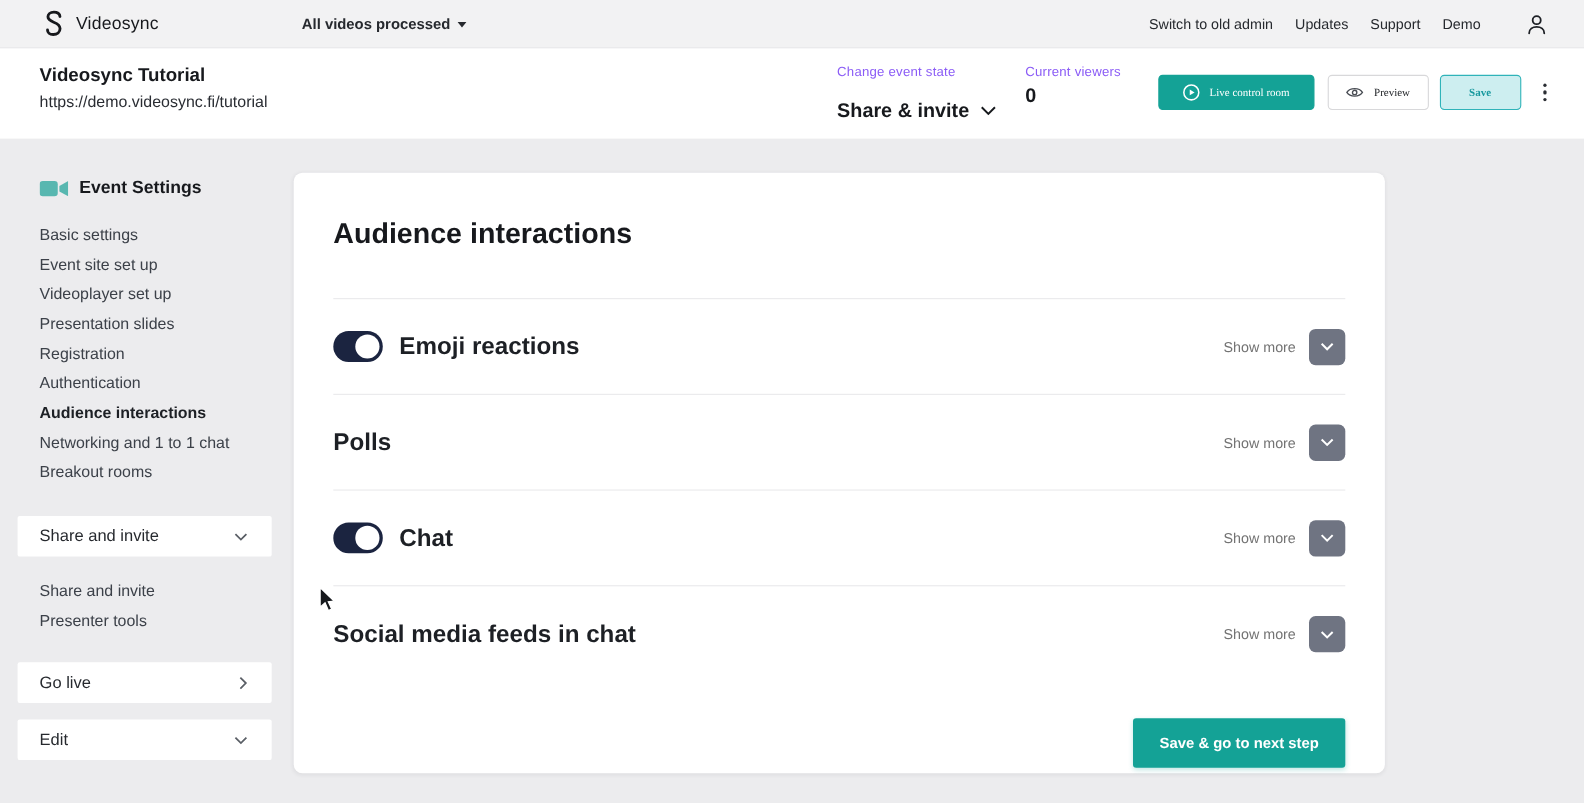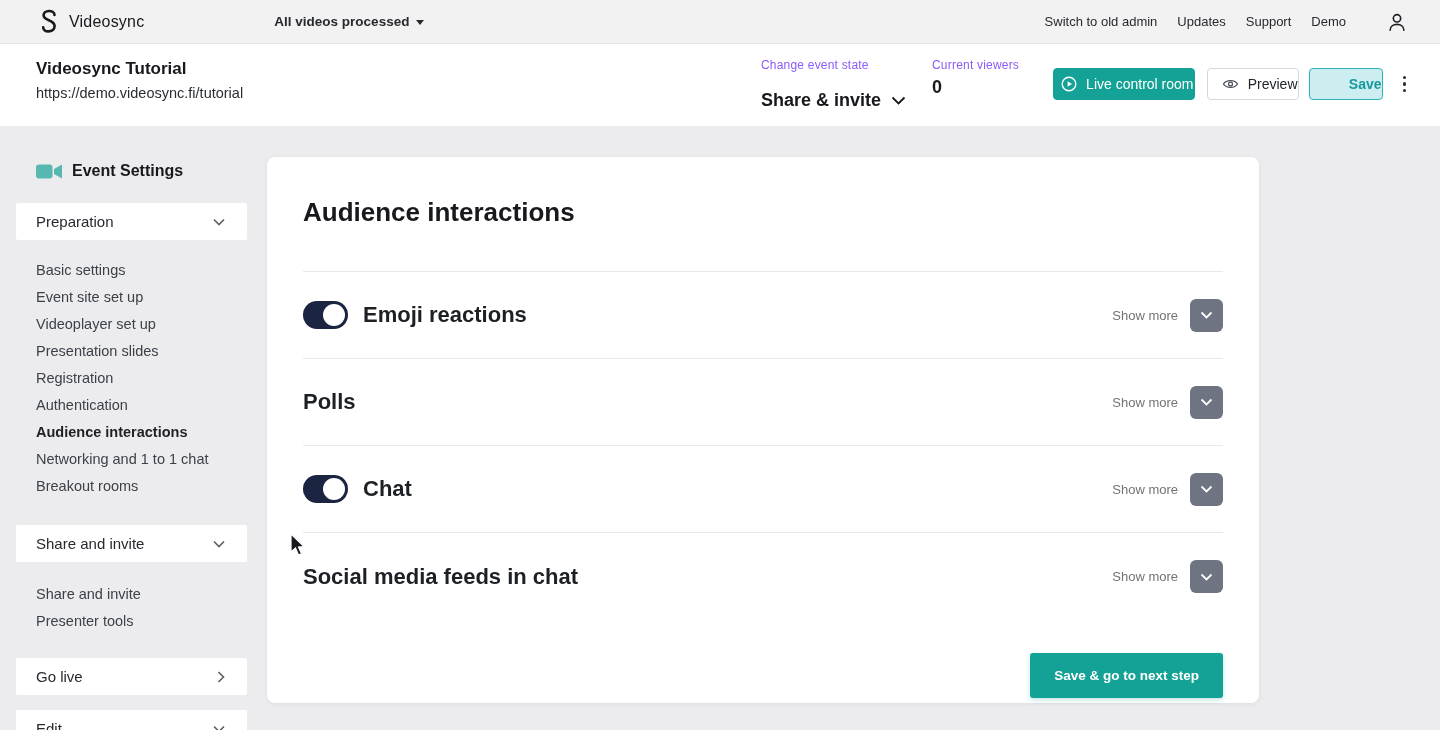--- a/index.html
+++ b/index.html
@@ -25,23 +25,23 @@
   .title-block { position:absolute; left:36px; top:15px; }
   .event-title { font-size:17px; font-weight:700; color:#17191d; }
   .event-url { font-size:14.5px; color:#2a2d33; margin-top:6px; }
   .state-block { position:absolute; left:761px; top:14px; }
   .mini-label { font-size:12px; color:#8b5cf6; letter-spacing:.2px; }
   .state-value { margin-top:18px; display:flex; align-items:center; gap:10px; cursor:pointer; }
   .state-value span { font-size:18px; font-weight:700; color:#17191d; }
   .viewers-block { position:absolute; left:932px; top:14px; }
   .viewers-count { font-size:18px; font-weight:700; margin-top:5px; color:#17191d; }
   .header-actions { position:absolute; right:28px; top:24px; display:flex; align-items:center; }
-  .btn { display:inline-flex; align-items:center; justify-content:flex-end; gap:9px;
-    height:32px; border-radius:4px; font-size:14px; cursor:pointer;
-    font-family:Liberation Sans, sans-serif; }
+  .btn { display:inline-flex; align-items:center; justify-content:center; gap:9px;
+    height:32px; border-radius:4px; font-size:10px; cursor:pointer;
+    font-family:Liberation Serif, serif; }
   .btn-live { width:142px; background:#14a296; border:1px solid #14a296; color:#fff; }
   .btn-preview { width:92px; background:#fff; border:1px solid #d8d8da; color:#222529; margin-left:12px; }
   .btn-save { width:74px; background:#cdeef0; border:1.5px solid #2fb3b9; color:#17989e;
     font-weight:600; margin-left:10px; }
   .kebab { margin-left:14px; background:none; border:none; cursor:pointer;
     display:flex; flex-direction:column; gap:3px; padding:6px; }
   .kebab i { width:3.5px; height:3.5px; border-radius:50%; background:#2a2d33; }
 
   
   .main { position:relative; height:604px; overflow:hidden; }
@@ -164,26 +164,20 @@
 
   <aside class="sidebar">
     <div class="side-title">
       <svg width="26" height="17" viewBox="0 0 26 17">
         <rect x="0" y="1.5" width="16.5" height="14" rx="3" fill="#58b7b0"></rect>
         <polygon points="18,6 26,1.5 26,15.5 18,11" fill="#58b7b0"></polygon>
       </svg>
       <span>Event Settings</span>
     </div>
 
-    <div class="group-header">
-      <span>Preparation</span>
-      <svg width="12" height="8" viewBox="0 0 12 8">
-        <polyline points="1,1.5 6,6.5 11,1.5" fill="none" stroke="#5a5f66" stroke-width="1.6"></polyline>
-      </svg>
-    </div>
     <div class="side-items">
       <div class="side-item">Basic settings</div>
       <div class="side-item">Event site set up</div>
       <div class="side-item">Videoplayer set up</div>
       <div class="side-item">Presentation slides</div>
       <div class="side-item">Registration</div>
       <div class="side-item">Authentication</div>
       <div class="side-item active">Audience interactions</div>
       <div class="side-item">Networking and 1 to 1 chat</div>
       <div class="side-item">Breakout rooms</div>

